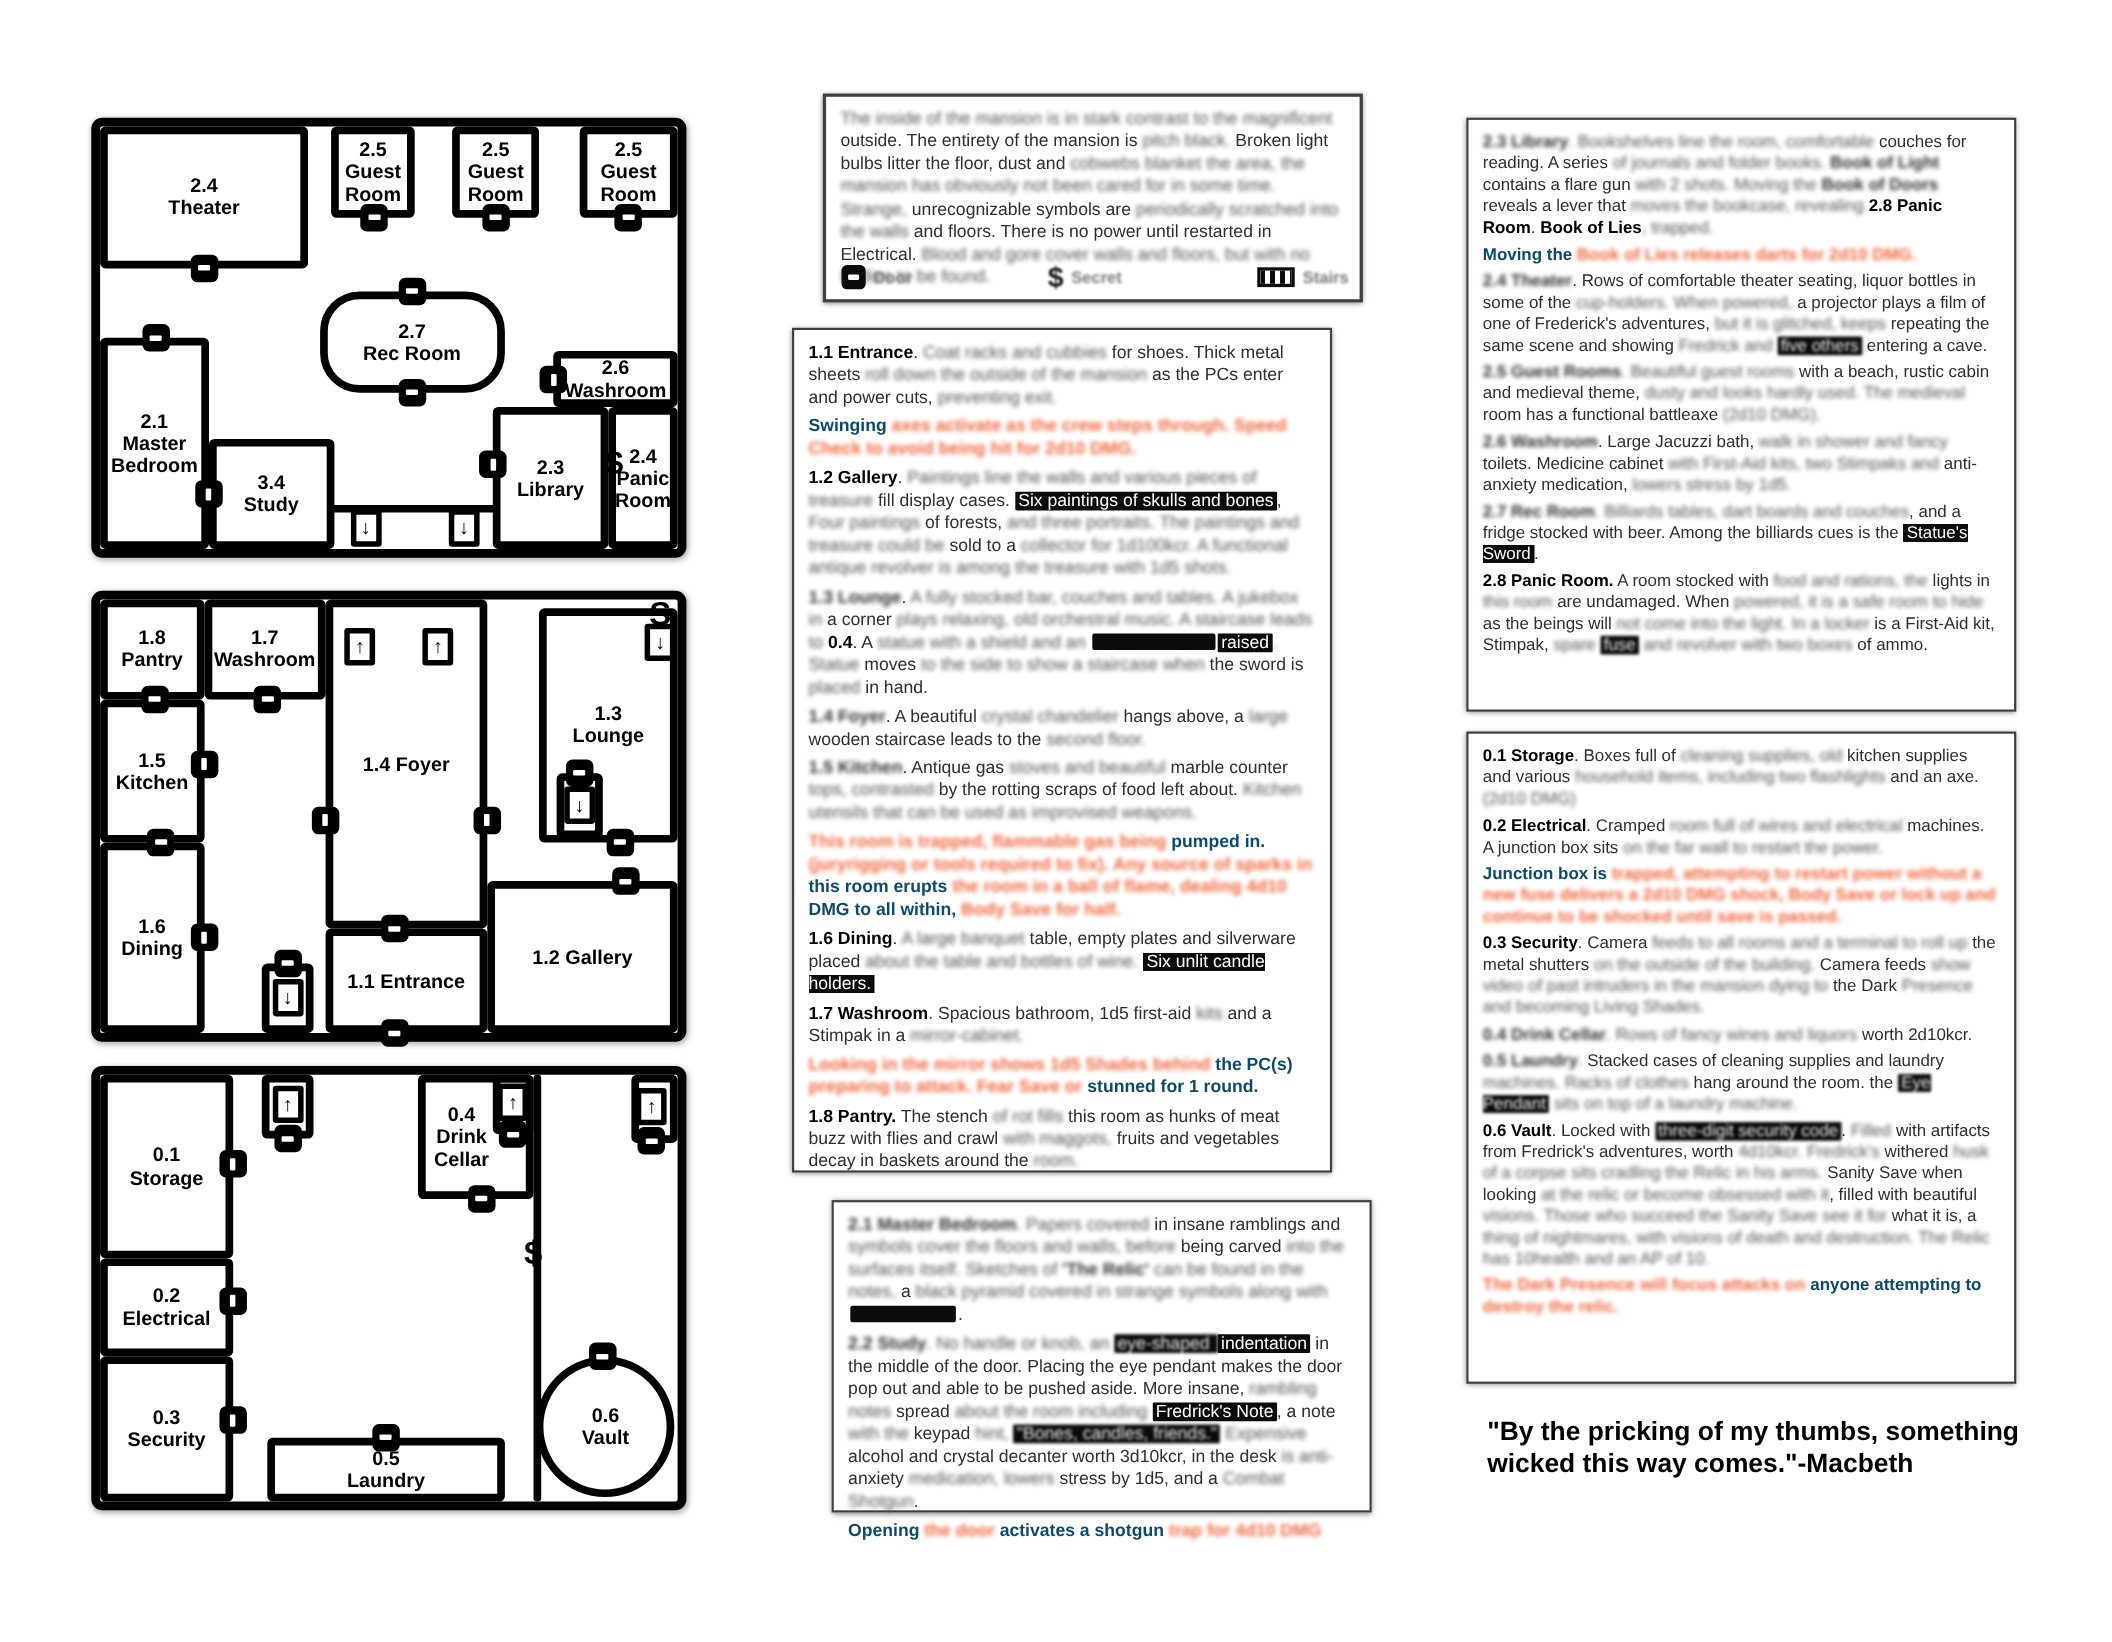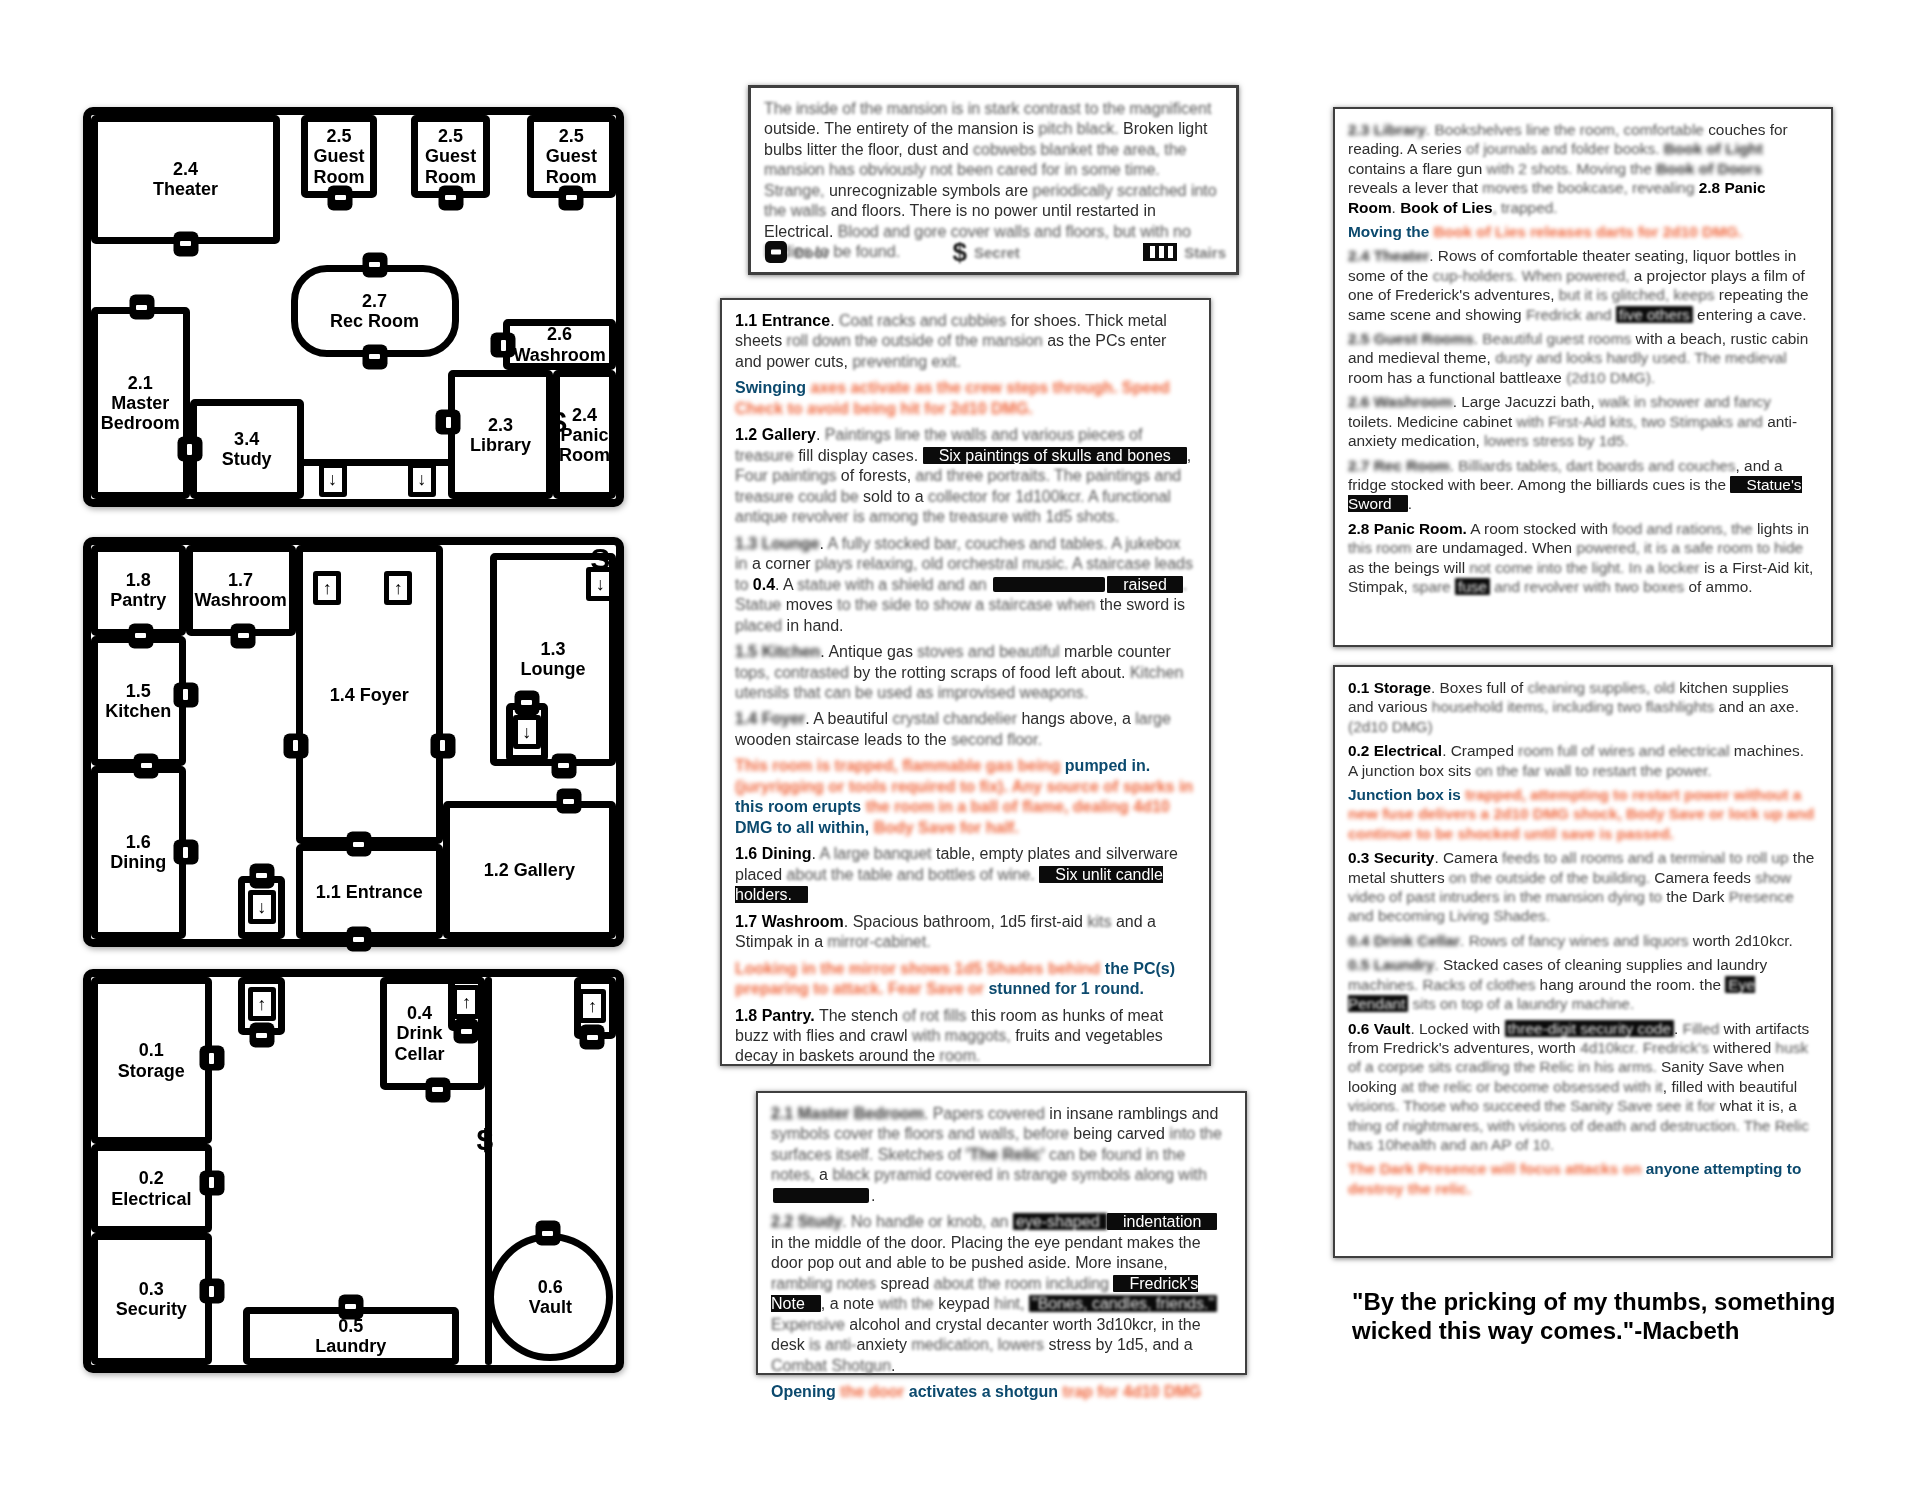--- a/index.html
+++ b/index.html
@@ -9,21 +9,21 @@
   .box{position:absolute;background:#fff;border:2px solid #3f3f3f;box-shadow:0 1px 5px rgba(0,0,0,.5);
        padding:11px 13px;box-sizing:border-box;}
   .paras p{margin:0 0 6px 0;font-size:16px;line-height:1.28;color:#2e2e2e;}
   .box.small .paras p{font-size:15.4px;line-height:1.26;margin:0 3px 5px 0;}
   .s-n{color:#2e2e2e;}
   .s-nb{color:#565656;filter:blur(1.8px);}
   .s-b{font-weight:700;color:#000;}
   .s-bb{font-weight:700;color:#333;filter:blur(2px);}
   .s-r{color:#0c4a6e;font-weight:700;}
   .s-rb{color:#f0683f;font-weight:700;filter:blur(2px);}
-  .s-h{background:#0b0b0b;color:#fff;padding:0 16px;border-radius:1px;}
+  .s-h{background:#0b0b0b;color:#fff;padding:0 3px;border-radius:1px;}
   .s-hb{background:#0b0b0b;color:#e8e8e8;padding:0 3px;border-radius:1px;filter:blur(1.5px);}
   .bar{display:inline-block;height:15px;background:#0b0b0b;vertical-align:-2px;border-radius:2px;margin:0 2px;}
 
   
   .legend{position:absolute;left:14px;right:10px;bottom:7px;display:flex;align-items:center;
           justify-content:space-between;height:26px;}
   .legend .item{display:flex;align-items:center;gap:7px;}
   .legend .lbl{font-weight:700;color:#787878;font-size:15px;filter:blur(1.6px);}
   .lic-door{width:22px;height:22px;background:#0b0b0b;border-radius:5px;position:relative;}
   .lic-door i{position:absolute;left:50%;top:50%;transform:translate(-50%,-50%);width:10px;height:5px;background:#fff;display:block;border-radius:1px;}
@@ -297,22 +297,22 @@
     </span>
   </div>
 </div>
 
 <div class="box" style="left:720px;top:298px;width:491px;height:768px">
   <div class="paras">
       <p><span class="s-b">1.1 Entrance</span><span class="s-n">. </span><span class="s-nb">Coat racks and cubbies</span><span class="s-n"> for shoes. Thick metal sheets </span><span class="s-nb">roll down the outside of the mansion</span><span class="s-n"> as the PCs enter and power cuts, </span><span class="s-nb">preventing exit.</span></p>
       <p><span class="s-r">Swinging </span><span class="s-rb">axes activate as the crew steps through. Speed Check to avoid being hit for 2d10 DMG.</span></p>
       <p><span class="s-b">1.2 Gallery</span><span class="s-n">. </span><span class="s-nb">Paintings line the walls and various pieces of treasure </span><span class="s-n">fill display cases. </span><span class="s-h">Six paintings of skulls and bones</span><span class="s-n">, </span><span class="s-nb">Four paintings </span><span class="s-n">of forests, </span><span class="s-nb">and three portraits. The paintings and treasure could be </span><span class="s-n">sold to a </span><span class="s-nb">collector for 1d100kcr. A functional antique revolver is among the treasure with 1d5 shots.</span></p>
       <p><span class="s-bb">1.3 Lounge</span><span class="s-n">. </span><span class="s-nb">A fully stocked bar, couches and tables. A jukebox in </span><span class="s-n">a corner </span><span class="s-nb">plays relaxing, old orchestral music. A staircase leads to </span><span class="s-b">0.4</span><span class="s-n">. A </span><span class="s-nb">statue with a shield and an </span><span class="bar" style="width: 112px;"></span><span class="s-h">raised</span><span class="s-nb">. Statue </span><span class="s-n">moves </span><span class="s-nb">to the side to show a staircase when </span><span class="s-n">the sword is </span><span class="s-nb">placed </span><span class="s-n">in hand.</span></p>
+      <p><span class="s-bb">1.4 Foyer</span><span class="s-n">. </span><span class="s-n">A beautiful </span><span class="s-nb">crystal chandelier </span><span class="s-n">hangs above, a </span><span class="s-nb">large </span><span class="s-n">wooden staircase leads to the </span><span class="s-nb">second floor.</span></p>
       <p><span class="s-bb">1.5 Kitchen</span><span class="s-n">. </span><span class="s-n">Antique gas </span><span class="s-nb">stoves and beautiful </span><span class="s-n">marble counter </span><span class="s-nb">tops, contrasted </span><span class="s-n">by the rotting scraps of food left about. </span><span class="s-nb">Kitchen utensils that can be used as improvised weapons.</span></p>
-      <p><span class="s-bb">1.4 Foyer</span><span class="s-n">. </span><span class="s-n">A beautiful </span><span class="s-nb">crystal chandelier </span><span class="s-n">hangs above, a </span><span class="s-nb">large </span><span class="s-n">wooden staircase leads to the </span><span class="s-nb">second floor.</span></p>
       <p><span class="s-rb">This room is trapped, flammable gas being </span><span class="s-r">pumped in. </span><span class="s-rb">(juryrigging or tools required to fix). Any source of sparks in </span><span class="s-r">this room erupts </span><span class="s-rb">the room in a ball of flame, dealing 4d10 </span><span class="s-r">DMG to </span><span class="s-r">all within, </span><span class="s-rb">Body Save for half.</span></p>
       <p><span class="s-b">1.6 Dining</span><span class="s-n">. </span><span class="s-nb">A large banquet </span><span class="s-n">table, empty plates and silverware placed </span><span class="s-nb">about the table and bottles of wine. </span><span class="s-h">Six unlit candle holders.</span></p>
       <p><span class="s-b">1.7 Washroom</span><span class="s-n">. </span><span class="s-n">Spacious bathroom, 1d5 first-aid </span><span class="s-nb">kits </span><span class="s-n">and a Stimpak in a </span><span class="s-nb">mirror-cabinet.</span></p>
       <p><span class="s-rb">Looking in the mirror shows 1d5 Shades behind </span><span class="s-r">the PC(s) </span><span class="s-rb">preparing to attack. Fear Save or </span><span class="s-r">stunned for 1 round.</span></p>
       <p><span class="s-b">1.8 Pantry.</span><span class="s-n"> The stench </span><span class="s-nb">of rot fills </span><span class="s-n">this room </span><span class="s-n">as hunks of meat buzz with flies and crawl </span><span class="s-nb">with maggots, </span><span class="s-n">fruits and </span><span class="s-n">vegetables decay in baskets around the </span><span class="s-nb">room.</span></p>
     </div>
 </div>
 
 <div class="box" style="left:756px;top:1091px;width:491px;height:284px">
   <div class="paras">

